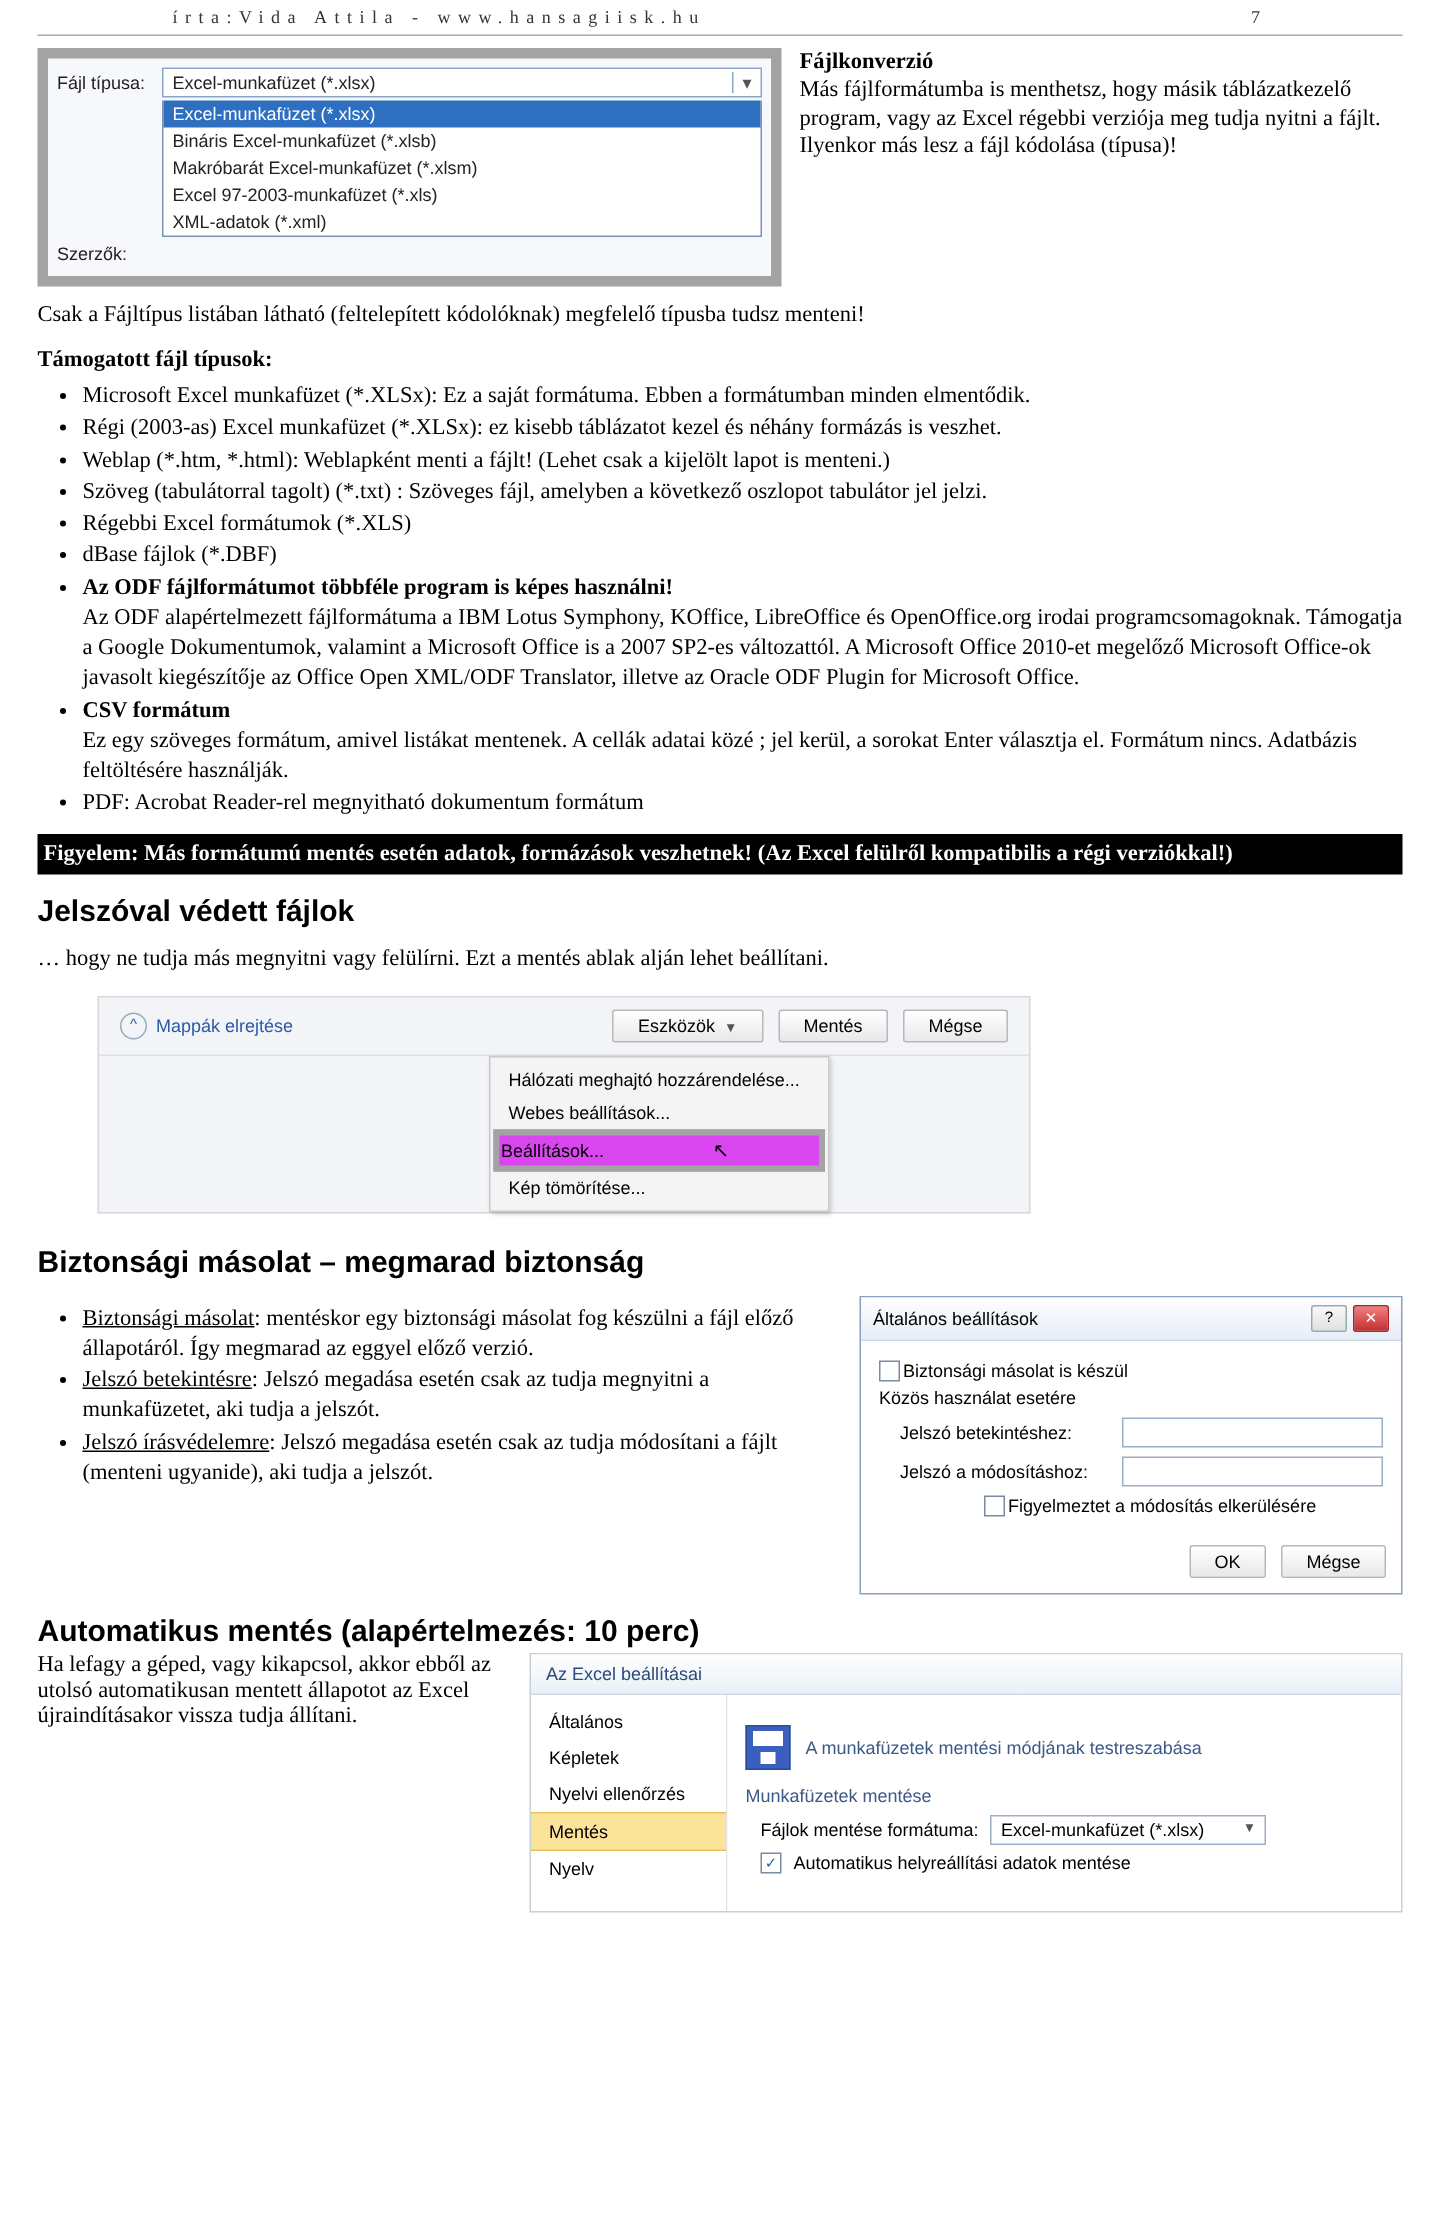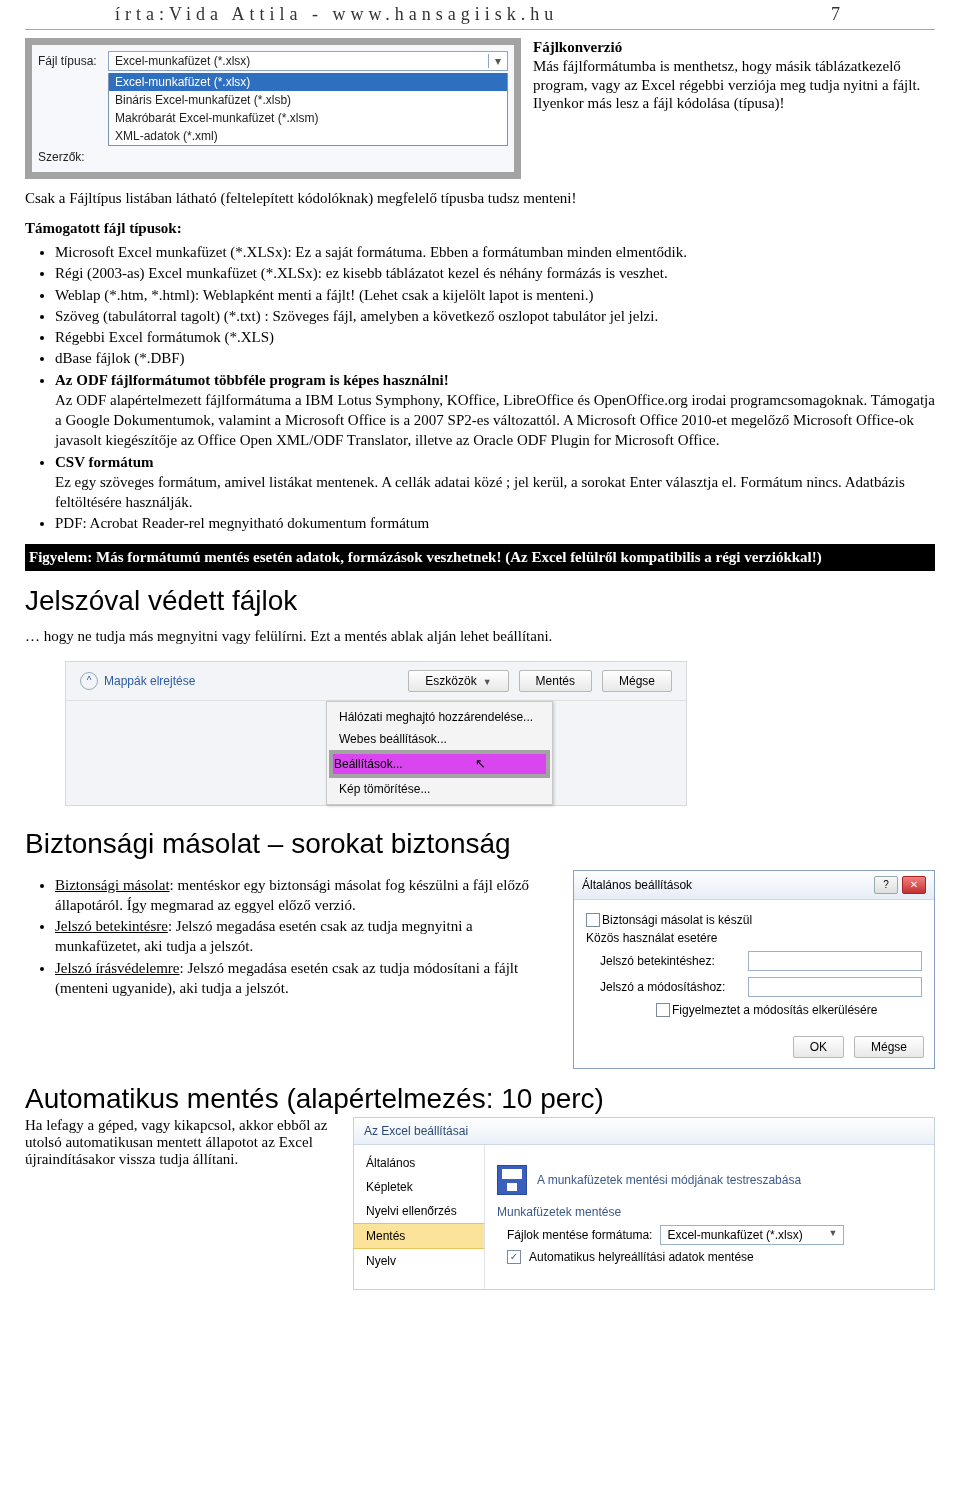--- a/index.html
+++ b/index.html
@@ -1,32 +1,32 @@
 <!DOCTYPE html>
 <html><head>
 <meta charset="utf-8">
 <style>
 body{font-family:"Times New Roman",serif;font-size:15px;color:#000;background:#fff;margin:0;padding:0 25px 25px 25px;width:910px}
-.letterspaced{letter-spacing:5px;font-family:Georgia,serif;font-size:18px;color:#333;border-bottom:1px solid #aaa;padding:4px 90px 4px 90px;display:flex;justify-content:space-between}
+.letterspaced{letter-spacing:5px;font-family:Georgia,serif;font-size:12px;color:#333;border-bottom:1px solid #aaa;padding:4px 90px 4px 90px;display:flex;justify-content:space-between}
 .toprow{display:flex;gap:12px;margin-top:8px}
 .dropdown-shot{width:470px;font-family:"Segoe UI",Arial,sans-serif;font-size:12px;color:#222;border:7px solid #a3a3a3;background:#f6f8fb;padding:6px}
 .dd-row{display:flex;align-items:center;margin-bottom:2px}
 .dd-label{width:70px}
 .dd-field{flex:1;border:1px solid #8ba6c9;background:#fff;padding:2px 6px;display:flex;justify-content:space-between;align-items:center}
 .dd-field .caret{border-left:1px solid #8ba6c9;padding-left:6px;color:#555}
 .dd-list{border:1px solid #7a93b5;border-top:none;background:#fff;margin-left:70px}
 .dd-item{padding:2px 6px}
 .dd-item.sel{background:#2f6fc0;color:#fff}
 .side-para{flex:1;font-family:"Times New Roman",serif;font-size:15px;line-height:1.25}
 .side-para b{font-weight:bold}
 p{margin:10px 0;line-height:1.3}
 ul.bul{margin:4px 0 10px 0;padding-left:30px}
 ul.bul li{margin:1px 0;line-height:1.35}
 .warn{background:#000;color:#fff;font-weight:bold;padding:4px 4px;margin:8px 0;font-size:15px;line-height:1.3}
-h2.sans{font-family:Arial,Helvetica,sans-serif;font-size:28px;font-weight:normal;margin:14px 0 2px 0}
+h2.sans{font-family:Arial,Helvetica,sans-serif;font-size:20px;font-weight:bold;margin:14px 0 2px 0}
 .menu-shot{margin:14px 0 22px 40px;width:620px;font-family:"Segoe UI",Arial,sans-serif;font-size:12px;border:1px solid #d8d8d8;background:#f2f4f7}
 .menu-top{display:flex;align-items:center;gap:10px;padding:8px 14px;border-bottom:1px solid #e0e0e0}
 .hide-folders{display:flex;align-items:center;gap:6px;color:#2a5aa8}
 .hide-folders .arr{width:16px;height:16px;border:1px solid #9ab;border-radius:50%;display:flex;align-items:center;justify-content:center;font-size:10px;color:#2a5aa8}
 .btn{border:1px solid #b8b8b8;background:linear-gradient(#fff,#e8e8e8);padding:3px 16px;border-radius:2px}
 .btn .caret{margin-left:6px;font-size:9px;color:#555}
 .drop{background:#f4f4f4;border:1px solid #c9c9c9;width:225px;margin-left:260px;padding:4px 0;box-shadow:1px 1px 3px rgba(0,0,0,.2)}
 .drop .it{padding:4px 12px}
 .drop .it.hi{background:#d946ef;border:4px solid #a3a3a3;margin:0 2px;padding:3px 1px}
 .drop .cur{position:relative}
@@ -79,20 +79,21 @@
       <div class="dd-label">Fájl típusa:</div>
       <div class="dd-field">
         <span>Excel-munkafüzet (*.xlsx)</span>
         <span class="caret">▾</span>
       </div>
     </div>
     <div class="dd-list">
       <div class="dd-item sel">Excel-munkafüzet (*.xlsx)</div>
       <div class="dd-item">Bináris Excel-munkafüzet (*.xlsb)</div>
       <div class="dd-item">Makróbarát Excel-munkafüzet (*.xlsm)</div>
+      <div class="dd-item">Excel 97-2003-munkafüzet (*.xls)</div>
       <div class="dd-item">XML-adatok (*.xml)</div>
     </div>
     <div class="dd-row" style="margin-top:4px">
       <div class="dd-label">Szerzők:</div>
     </div>
   </div>
   <div class="side-para">
     <b>Fájlkonverzió</b><br>
     <span>Más fájlformátumba is menthetsz, hogy másik táblázatkezelő program, vagy az Excel régebbi verziója meg tudja nyitni a fájlt. Ilyenkor más lesz a fájl kódolása (típusa)!</span>
   </div>
@@ -136,21 +137,21 @@
     <div class="btn">Mégse</div>
   </div>
   <div class="drop">
     <div class="it">Hálózati meghajtó hozzárendelése...</div>
     <div class="it">Webes beállítások...</div>
     <div class="it hi cur">Beállítások...</div>
     <div class="it">Kép tömörítése...</div>
   </div>
 </div>
 
-<h2 class="sans">Biztonsági másolat – sorokat biztonság</h2>
+<h2 class="sans">Biztonsági másolat – megmarad biztonság</h2>
 <div class="sec-row">
   <ul class="bul">
     <li><u>Biztonsági másolat</u><span>: mentéskor egy biztonsági másolat fog készülni a fájl előző állapotáról. Így megmarad az eggyel előző verzió.</span></li>
     <li><u>Jelszó betekintésre</u><span>: Jelszó megadása esetén csak az tudja megnyitni a munkafüzetet, aki tudja a jelszót.</span></li>
     <li><u>Jelszó írásvédelemre</u><span>: Jelszó megadása esetén csak az tudja módosítani a fájlt (menteni ugyanide), aki tudja a jelszót.</span></li>
   </ul>
   <div class="dialog">
     <div class="dlg-title">
       <span>Általános beállítások</span>
       <span class="win">

